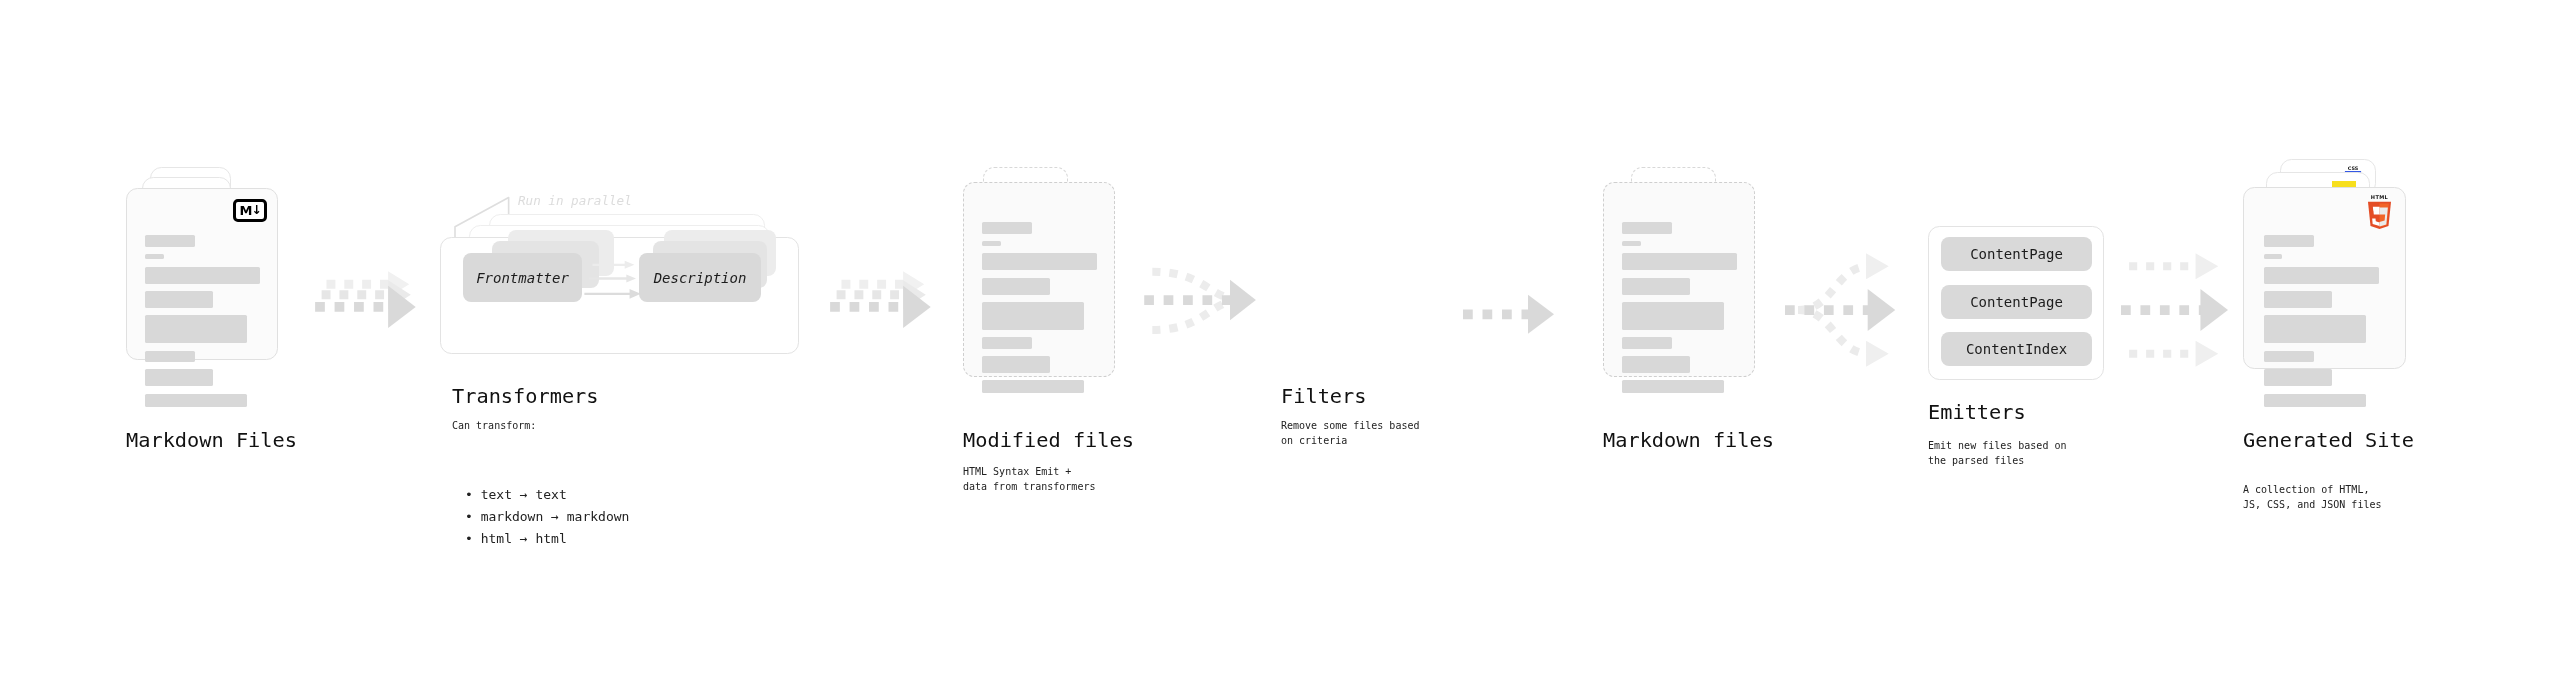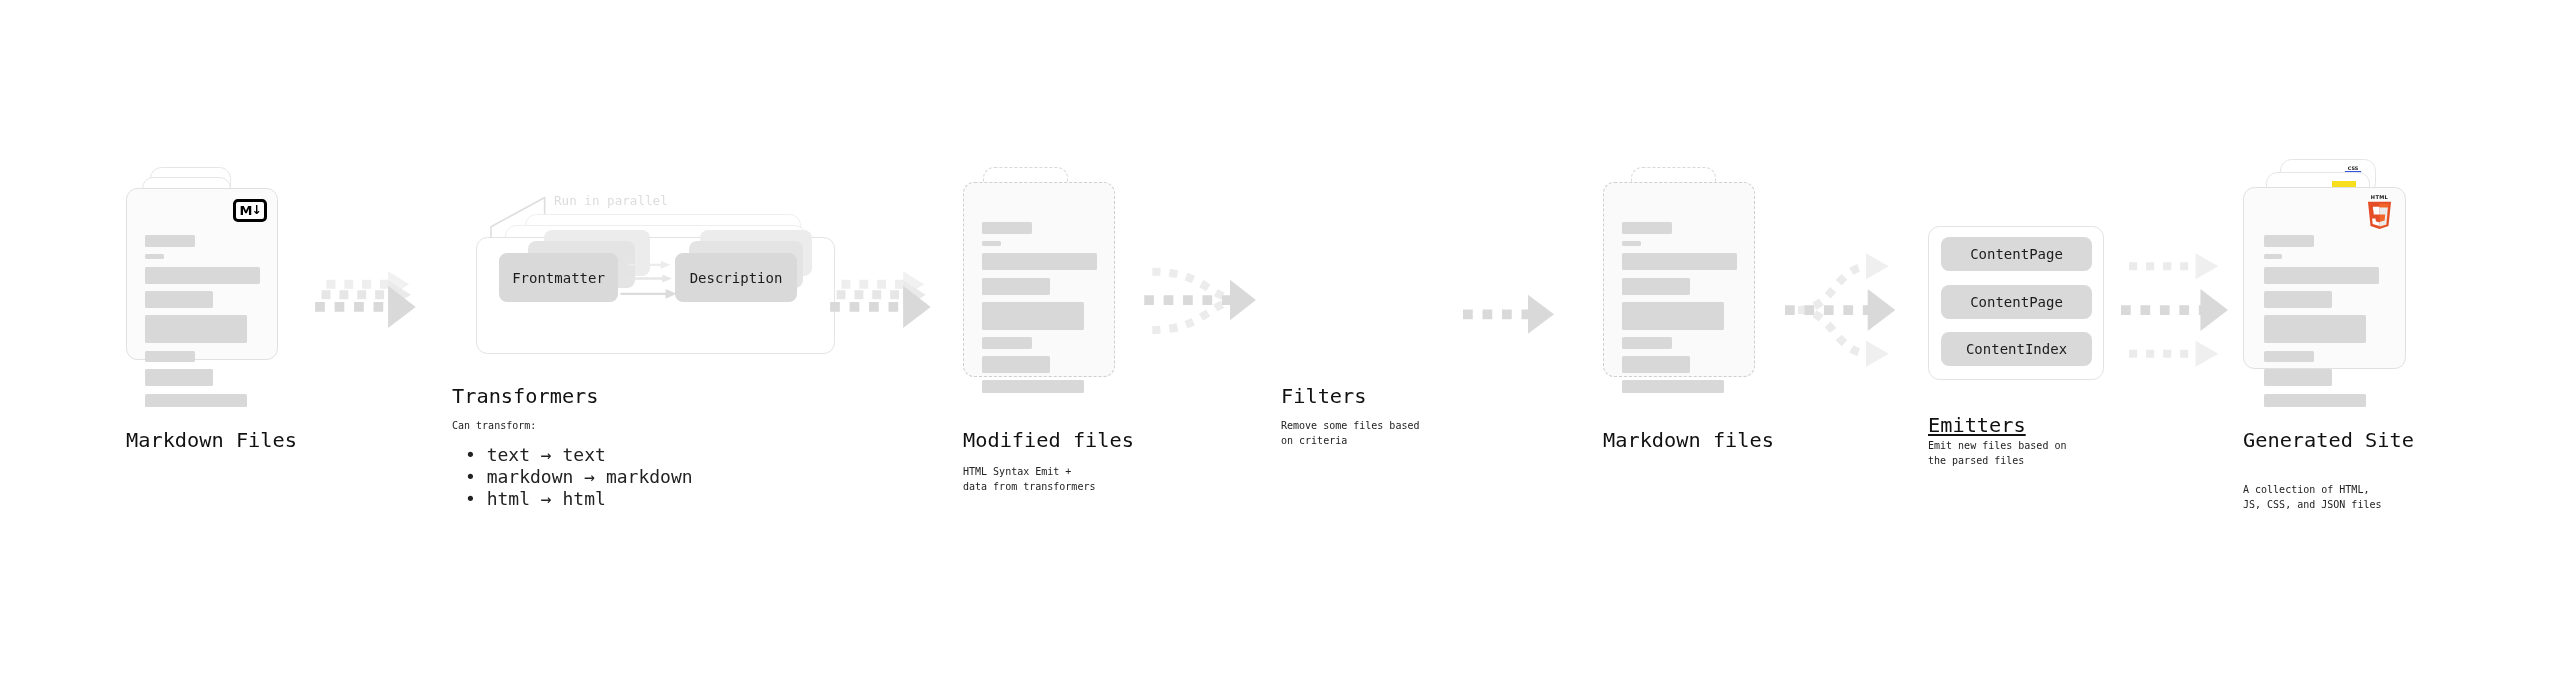--- a/index.html
+++ b/index.html
@@ -97,24 +97,25 @@
   }
   .sub {
     position: absolute;
     font-size: 10px;
     line-height: 1.45;
     color: #222;
     white-space: pre;
   }
   .sub-list {
     position: absolute;
-    font-size: 18px;
+    font-size: 13px;
     line-height: 1.55;
     color: #222;
     white-space: pre;
+    margin-top: 44px;
   }
   .annot {
     position: absolute;
     font-size: 12.6px;
     color: #dcdcdc;
     white-space: nowrap;
   }
 
   svg { display: block; overflow: visible; }
   .abs-svg { position: absolute; }
@@ -156,21 +157,21 @@
     <g stroke="#e6e6e6" stroke-width="11" stroke-dasharray="11 11" fill="none">
       <line x1="8" y1="33" x2="96" y2="33"></line>
     </g>
     <polygon points="90,15 90,51 118,33" fill="#eaeaea"></polygon>
     <g stroke="#d9d9d9" stroke-width="12" stroke-dasharray="12 12" fill="none">
       <line x1="0" y1="48" x2="96" y2="48"></line>
     </g>
     <polygon points="90,22 90,74 124,48" fill="#d9d9d9"></polygon>
   </svg>
 
-  <div class="node" style="left:476px; top:191px; width:374px; height:163px;">
+  <div class="node" style="left:440px; top:191px; width:374px; height:163px;font-style:italic;">
 
     <svg class="abs-svg" style="left:9.8px; top:0px;" width="179" height="65" viewBox="0 0 220 80">
       <path d="M6 74 L6 44 L72 8 L72 30" stroke="#dedede" stroke-width="2" fill="none" stroke-linejoin="round"></path>
     </svg>
     <div class="annot" style="left:78px; top:2.4px;">Run in parallel</div>
 
     <div class="proc-box stacked-bg" style="left:49px; top:23px; width:276px; height:102px;"></div>
     <div class="proc-box stacked-bg" style="left:29px; top:34px; width:301px; height:111px;"></div>
     <div class="proc-box" style="left:0px; top:46px; width:359px; height:117px;">
     </div>
@@ -286,21 +287,21 @@
     </g>
     <polygon points="102,64 102,116 136,90" fill="#d9d9d9"></polygon>
   </svg>
 
   <div class="node" style="left:1928px; top:226px; width:187px; height:163px;">
     <div class="proc-box" style="left:0px; top:0px; width:176px; height:154px;"></div>
     <div class="chip" style="left:13px; top:11.4px; width:151px; height:34px;">ContentPage</div>
     <div class="chip" style="left:13px; top:59px; width:151px; height:34px;">ContentPage</div>
     <div class="chip" style="left:13px; top:106px; width:151px; height:34px;">ContentIndex</div>
   </div>
-  <div class="title" style="left:1928px; top:413px;text-decoration:underline;">Emitters</div>
+  <div class="title" style="left:1928px; top:400px;">Emitters</div>
   <div class="sub" style="left:1928px; top:439px;">Emit new files based on
 the parsed files</div>
 
   <svg class="abs-svg" style="left:2121px; top:237px;" width="154" height="142" viewBox="0 0 190 175">
     <g stroke="#ebebeb" stroke-width="10" stroke-dasharray="10 11" fill="none">
       <line x1="10" y1="36" x2="96" y2="36"></line>
     </g>
     <polygon points="92,20 92,52 120,36" fill="#efefef"></polygon>
     <g stroke="#ebebeb" stroke-width="10" stroke-dasharray="10 11" fill="none">
       <line x1="10" y1="144" x2="96" y2="144"></line>

